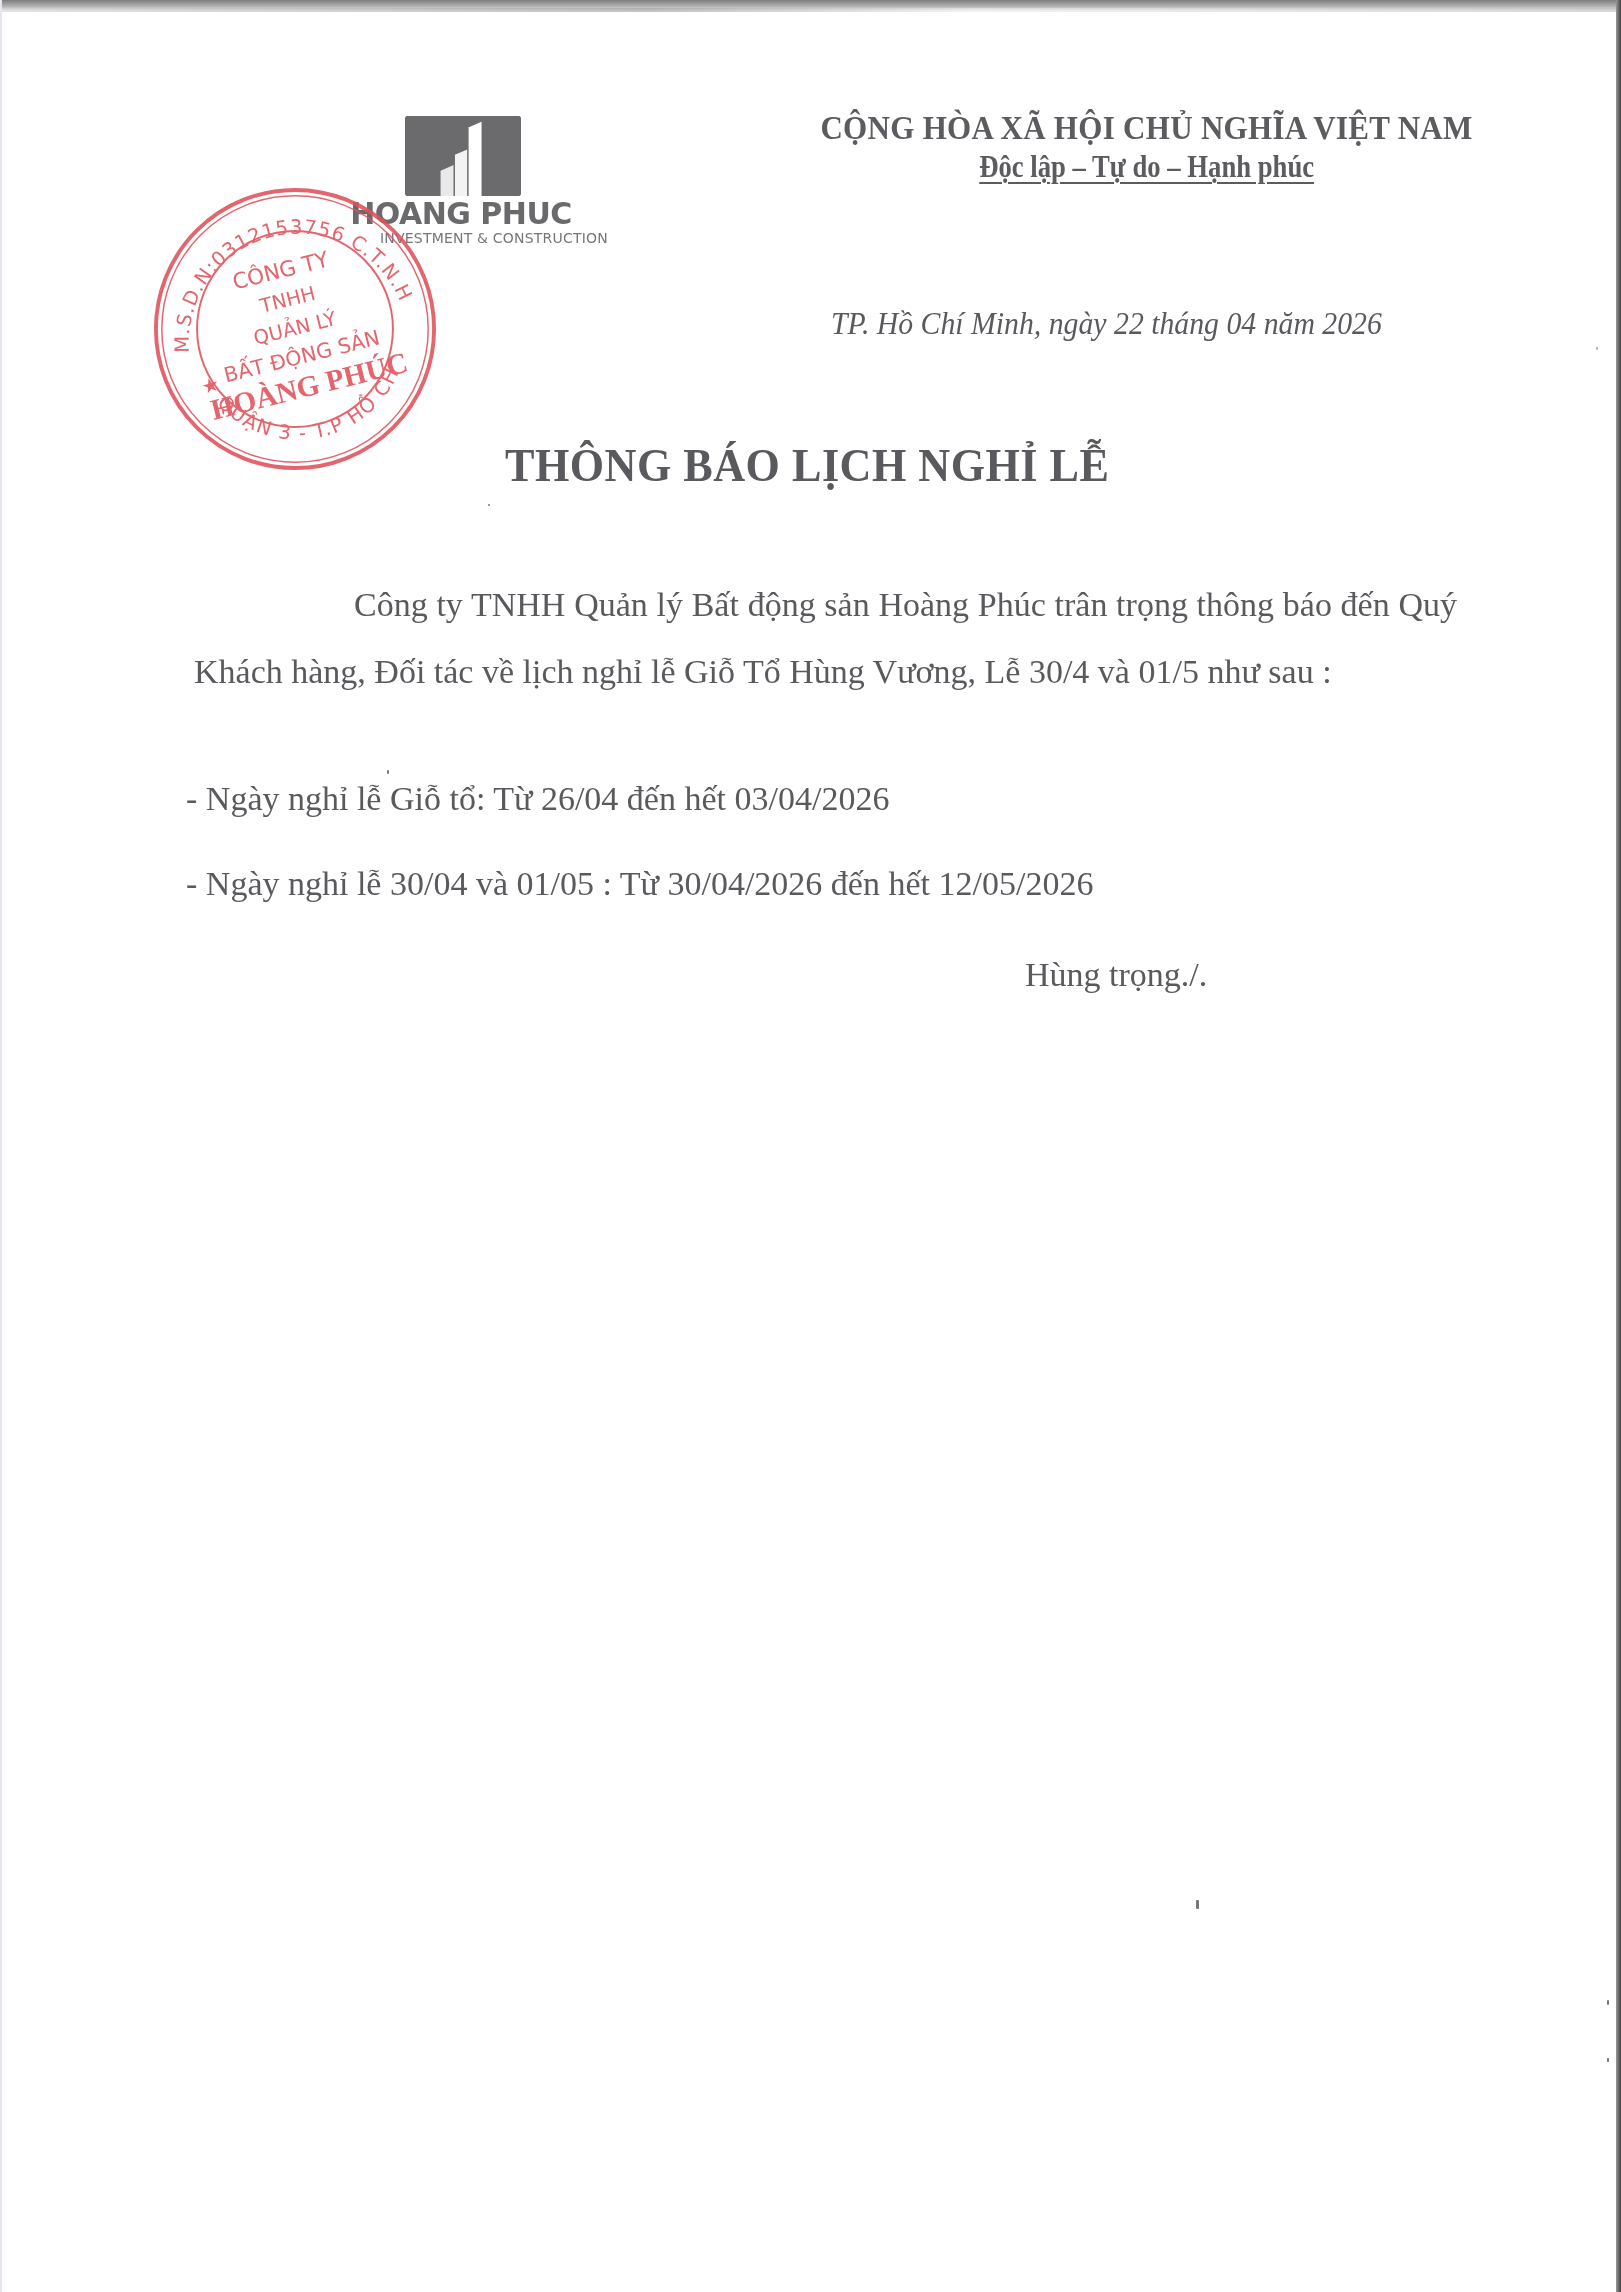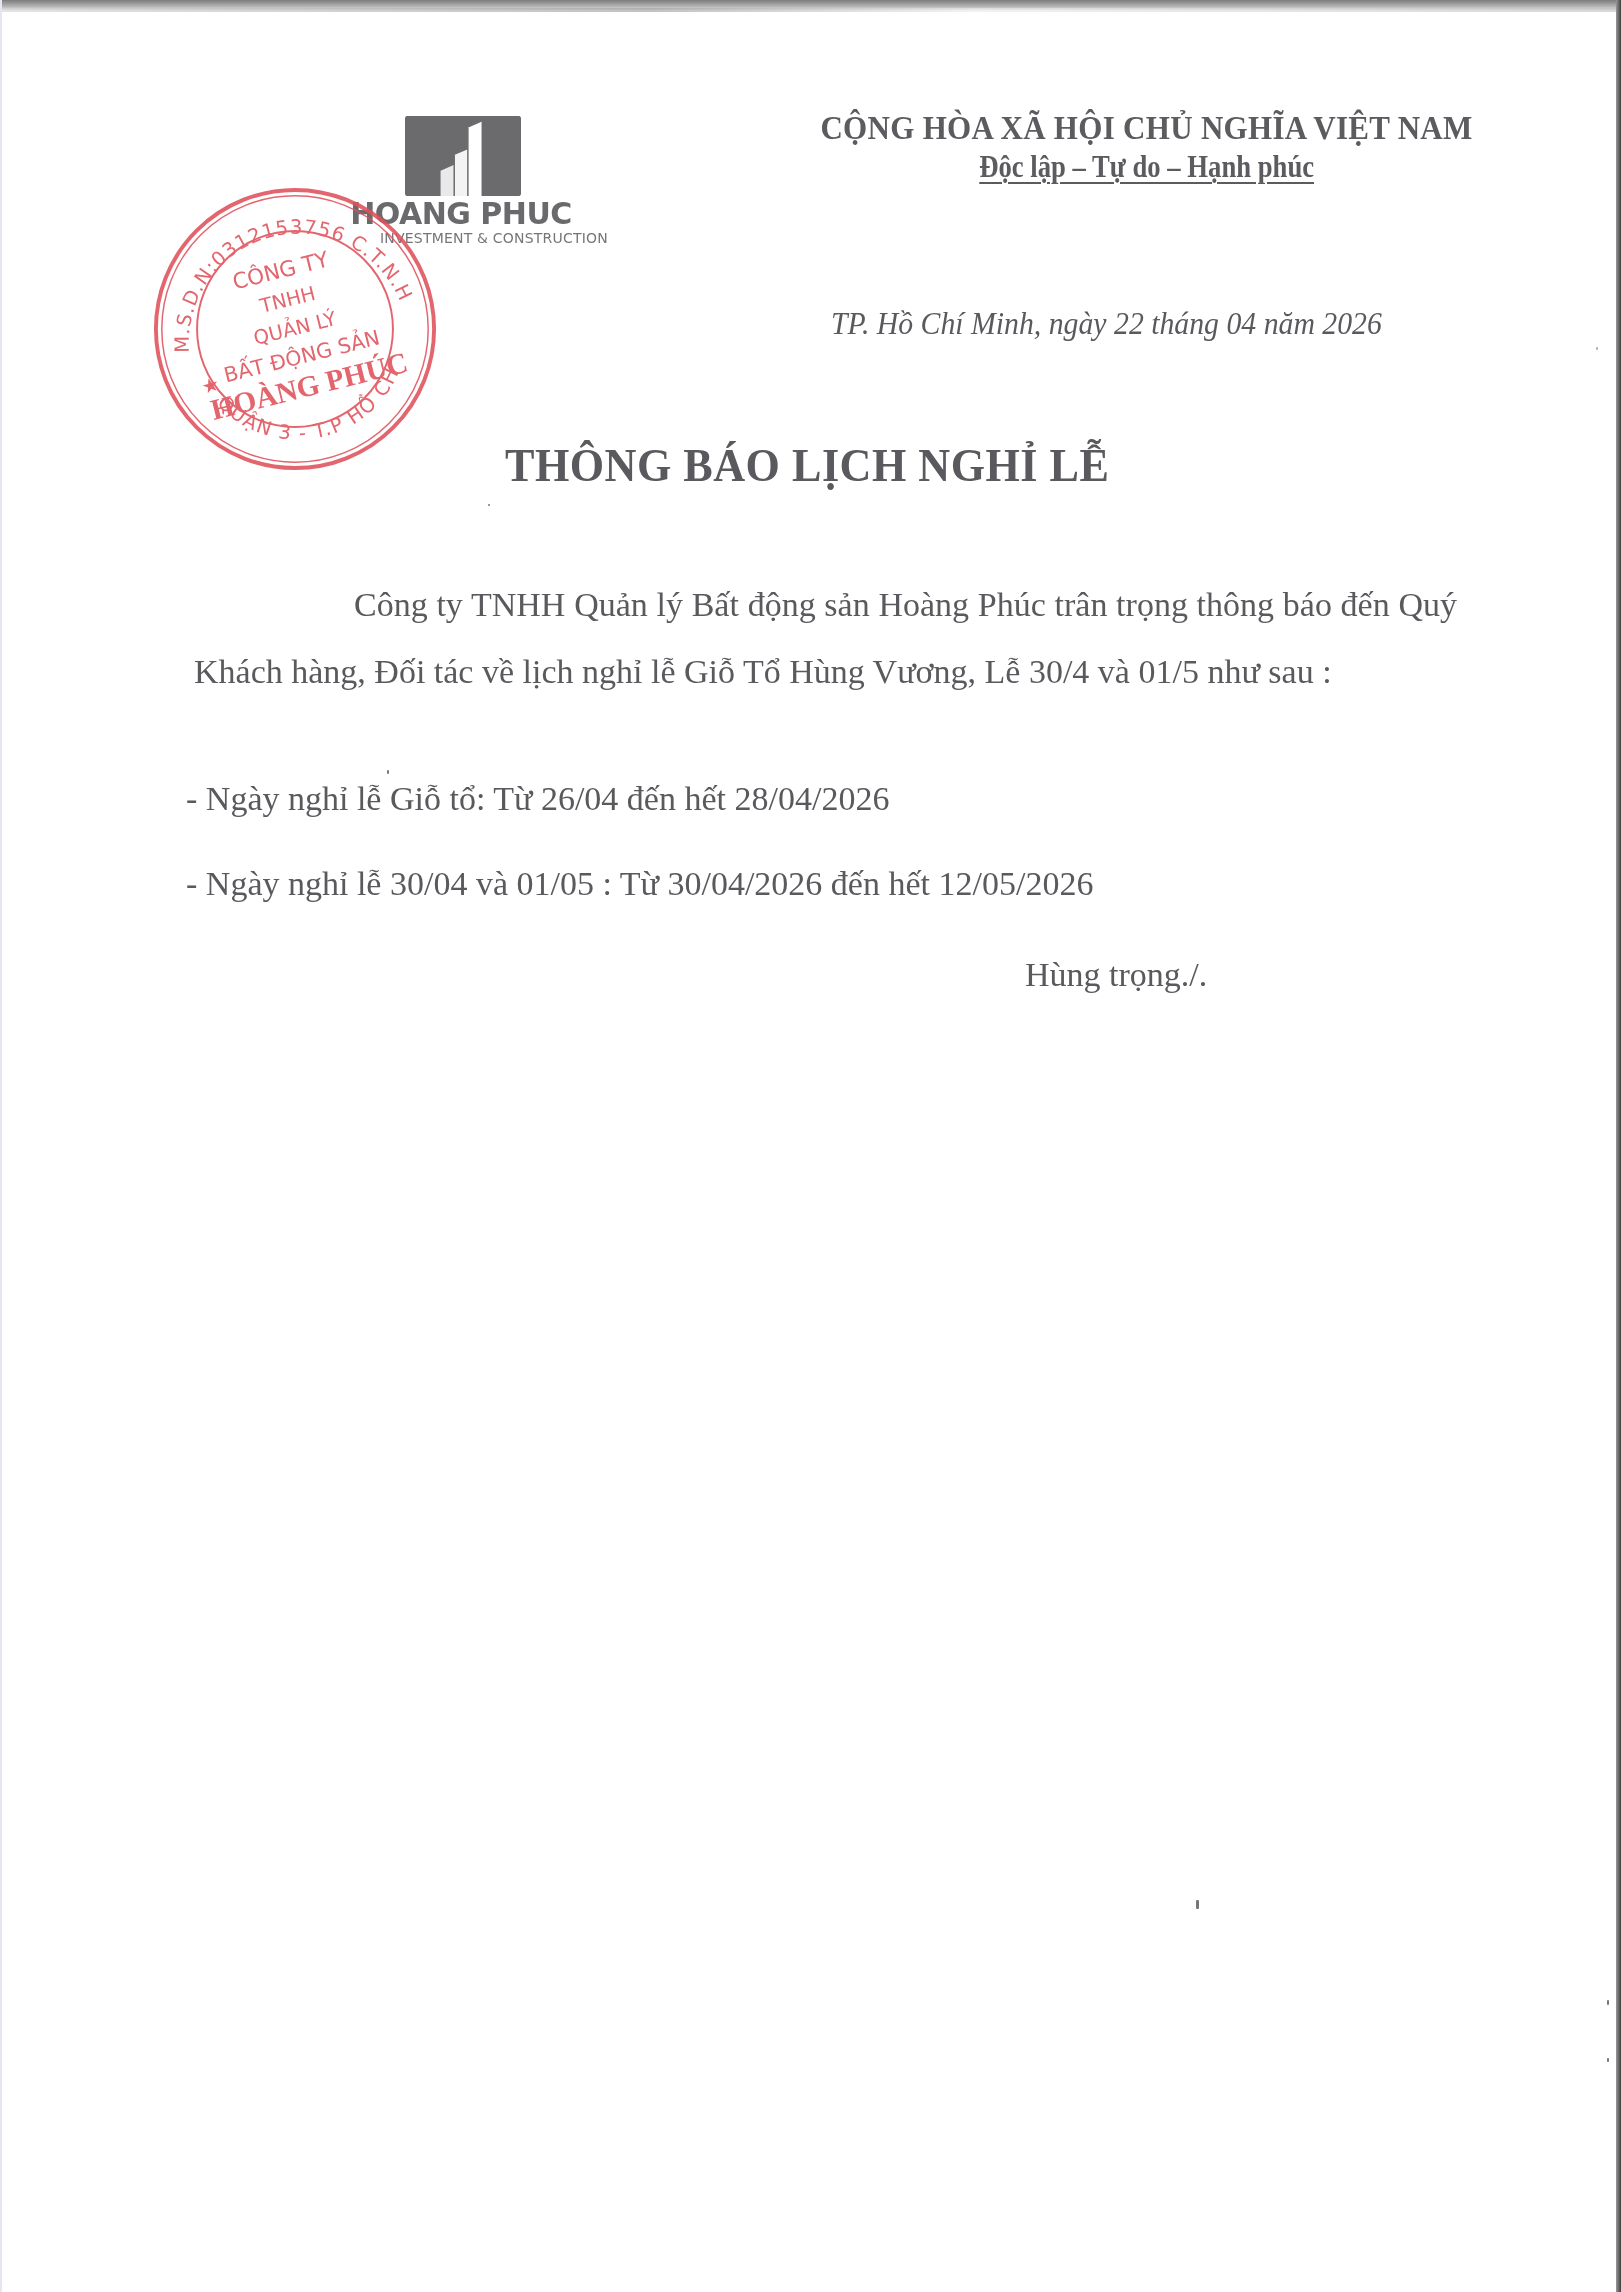--- a/index.html
+++ b/index.html
@@ -111,17 +111,17 @@
 </div>
 
 <div class="date-line">TP. Hồ Chí Minh, ngày 22 tháng 04 năm 2026</div>
 
 <div class="doc-title">THÔNG BÁO LỊCH NGHỈ LỄ</div>
 
 <div class="body">
   <p class="para-indent">Công ty TNHH Quản lý Bất động sản Hoàng Phúc trân trọng thông báo đến Quý Khách hàng, Đối tác về lịch nghỉ lễ Giỗ Tổ Hùng Vương, Lễ 30/4 và 01/5 như sau :</p>
 </div>
 
-<div class="bullet" style="top:780px;">- Ngày nghỉ lễ Giỗ tổ: Từ 26/04 đến hết 28/04/2026</div>
+<div class="bullet" style="top:780px;">- Ngày nghỉ lễ Giỗ tổ: Từ 26/04 đến hết 03/04/2026</div>
 <div class="bullet" style="top:865px;">- Ngày nghỉ lễ 30/04 và 01/05 : Từ 30/04/2026 đến hết 12/05/2026</div>
 
 <div class="closing">Hùng trọng./.</div>
 
 
 </body></html>

